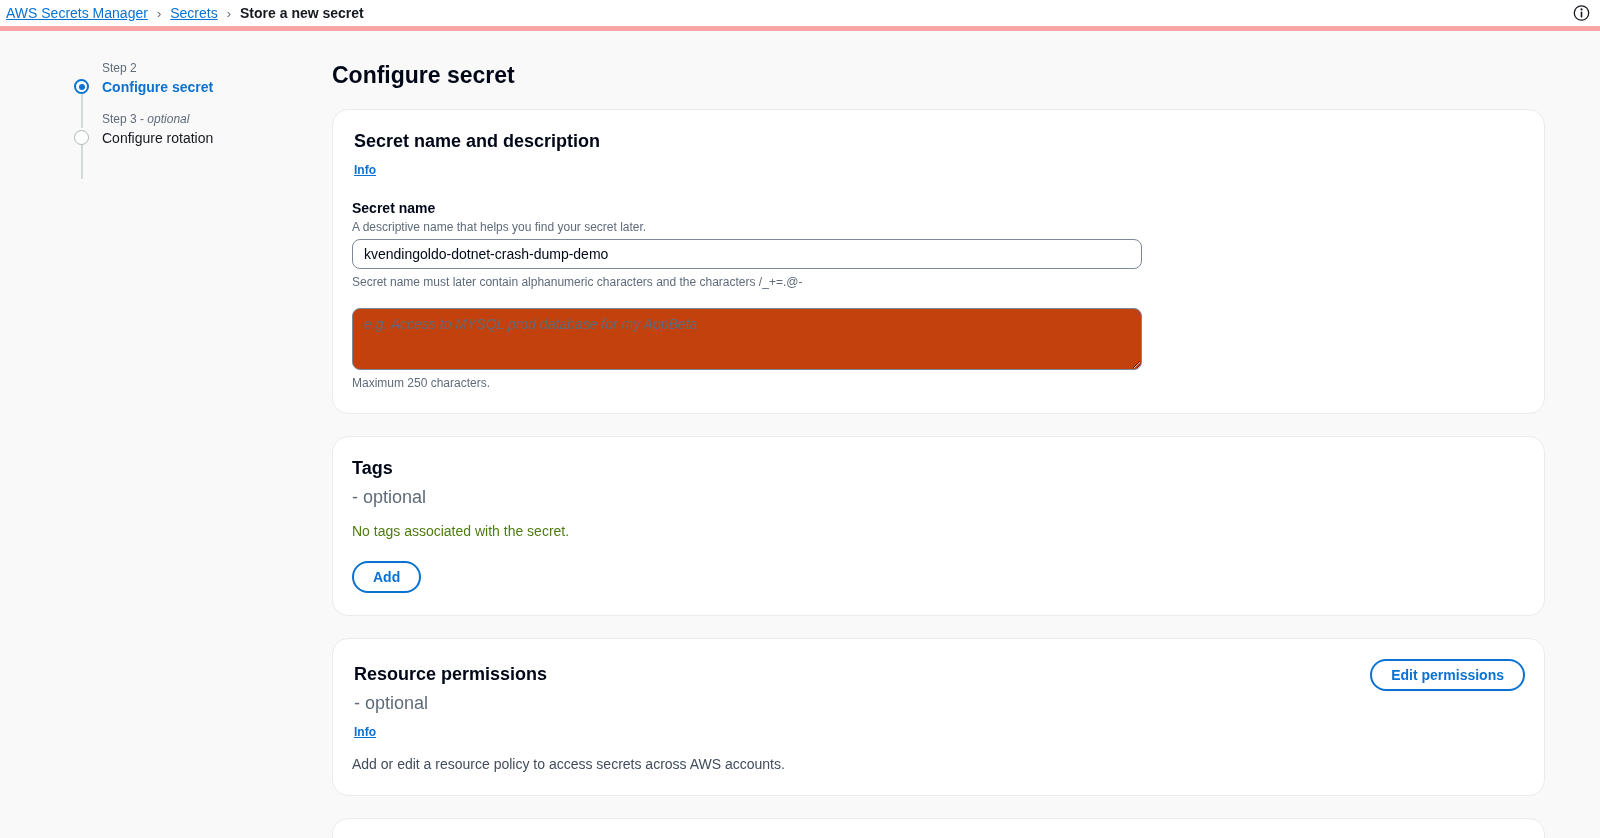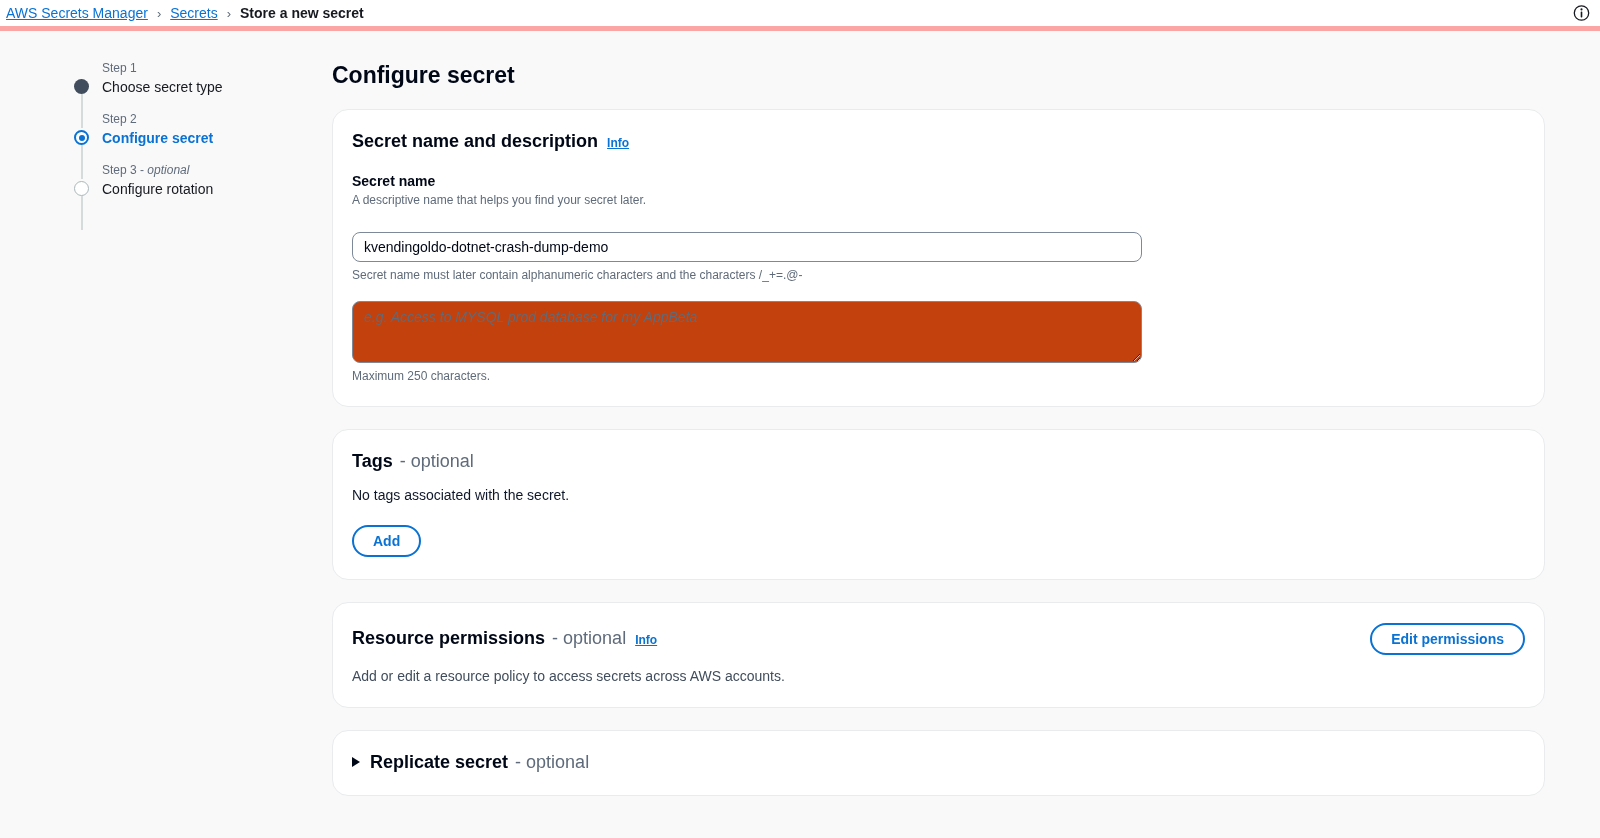--- a/index.html
+++ b/index.html
@@ -159,20 +159,21 @@
   }
   .card-title {
     font-size: 18px;
     font-weight: 700;
     color: #000716;
     line-height: 22px;
     margin: 0;
     display: flex;
     align-items: baseline;
     gap: 7px;
+    flex-direction: column;
   }
   .title-optional {
     font-weight: 400;
     color: #5f6b7a;
     font-size: 18px;
   }
   .info-link {
     font-size: 12px;
     color: #0972d3;
     text-decoration: underline;
@@ -202,21 +203,21 @@
   .field-hint {
     font-size: 12px;
     color: #5f6b7a;
     line-height: 16px;
     margin-top: 5px;
   }
   .text-input {
     display: block;
     width: 790px;
     height: 30px;
-    margin-top: 24px;
+    margin-top: 4px;
     padding: 4px 11px;
     font-size: 14px;
     font-family: "Liberation Sans", sans-serif;
     color: #000716;
     background: #ffffff;
     border: 1px solid #7d8998;
     border-radius: 8px;
     outline: none;
   }
   .text-area {
@@ -250,21 +251,21 @@
     white-space: nowrap;
   }
   .btn-normal {
     background: #ffffff;
     border: 2px solid #0972d3;
     color: #0972d3;
     padding: 7px 19px;
   }
   .tags-empty {
     font-size: 14px;
-    color: #0f172a;
+    color: #4d7c0f;
     line-height: 18px;
     margin-top: 14px;
   }
   .tags-add { margin-top: 21px; }
   .card-desc {
     font-size: 14px;
     color: #414d5c;
     line-height: 18px;
     margin-top: 12px;
   }
@@ -309,26 +310,20 @@
       <circle cx="8.5" cy="4.9" r="1.05" fill="#16191f"></circle>
       <rect x="7.7" y="6.9" width="1.6" height="6" rx="0.6" fill="#16191f"></rect>
     </svg>
   </span>
 </div>
 
 <div class="page">
 
   <aside class="steps">
 
-    <div class="step">
-      <span class="step-marker done"></span>
-      <span class="step-line"></span>
-      <div class="step-kicker">Step 1</div>
-      <div class="step-label">Choose secret type</div>
-    </div>
 
     <div class="step active">
       <span class="step-marker active"></span>
       <span class="step-line"></span>
       <div class="step-kicker">Step 2</div>
       <div class="step-label">Configure secret</div>
     </div>
 
     <div class="step">
       <span class="step-marker todo"></span>

